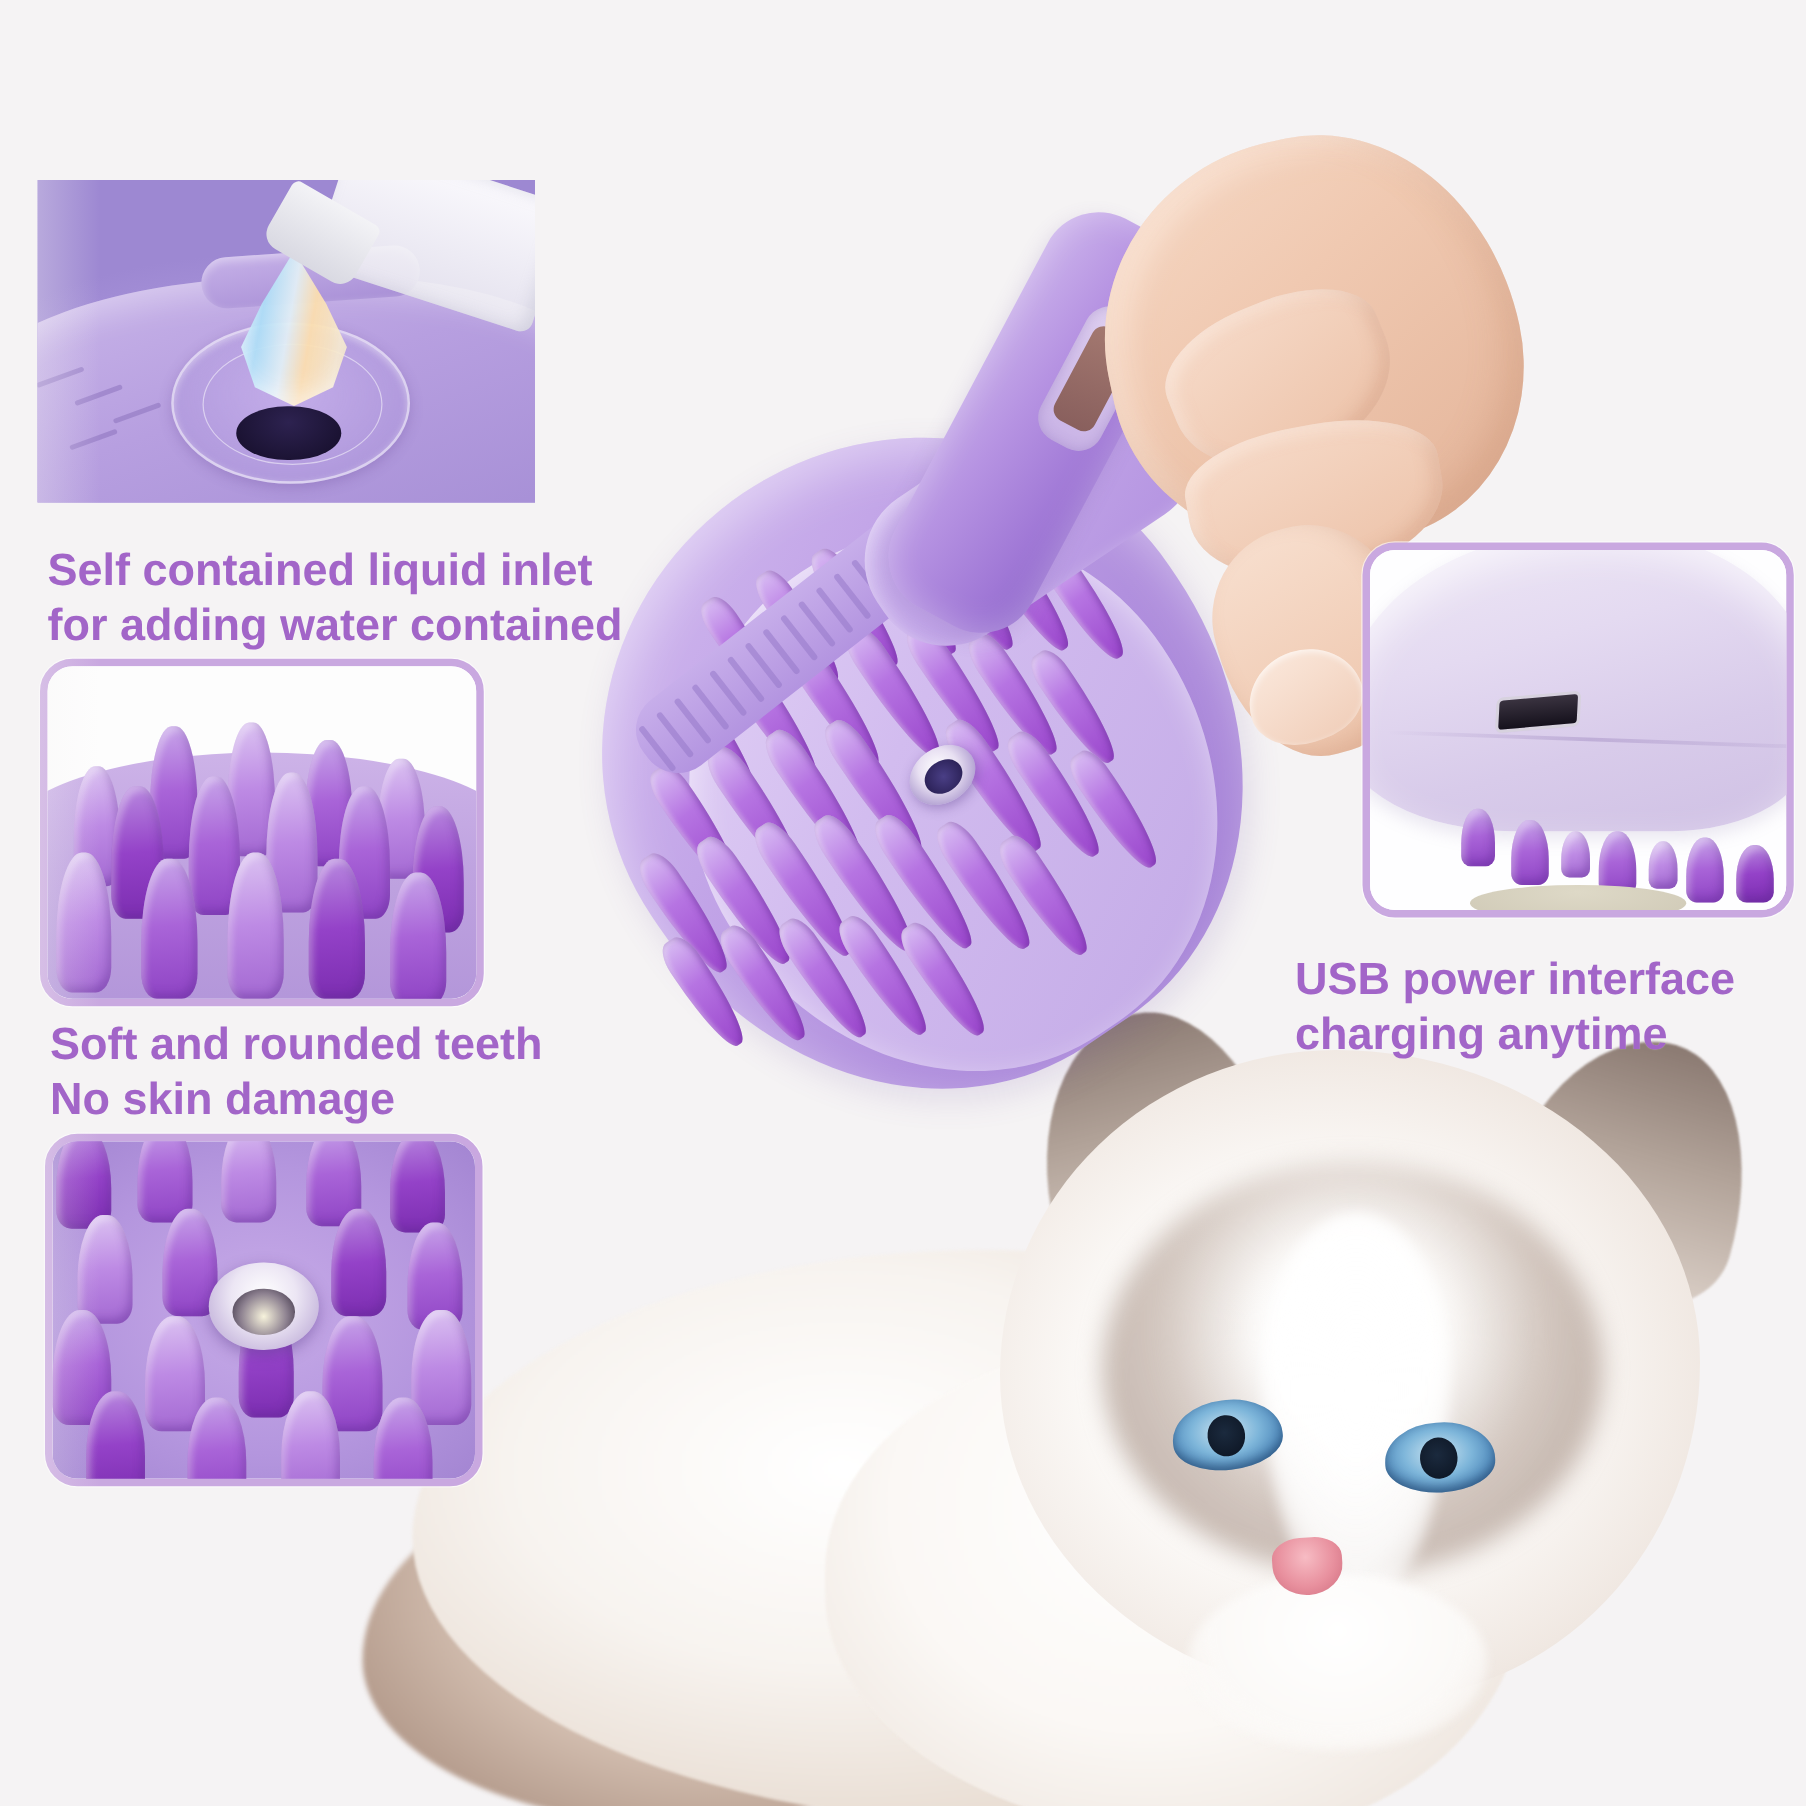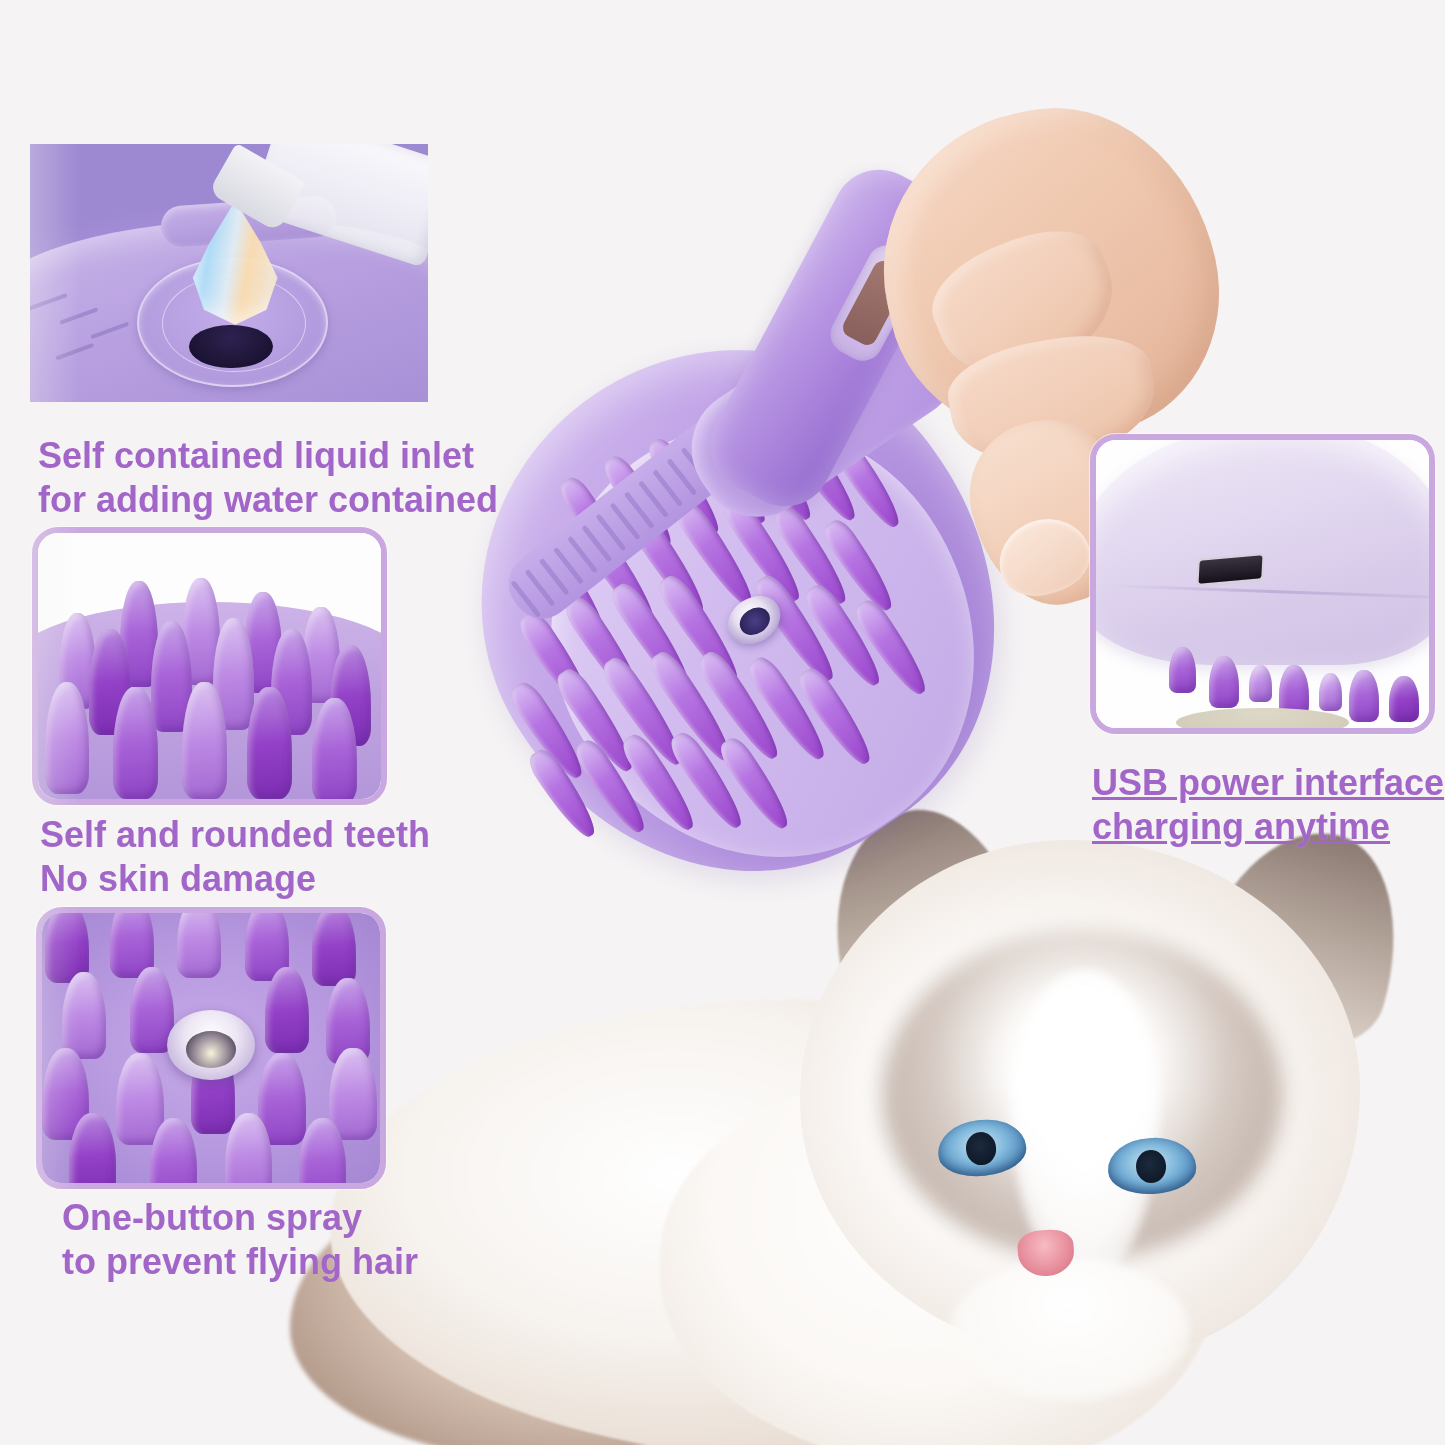--- a/index.html
+++ b/index.html
@@ -48,21 +48,21 @@
     font-weight: bold;
     line-height: 1.22;
     color: #a265c8;
     z-index: 28;
     white-space: pre-line;
     text-shadow: 0 0 1px rgba(255,255,255,.4);
   }
   .cap-inlet   { left: 38px;  top: 434px; }
   .cap-teeth   { left: 40px;  top: 813px; }
   .cap-spray   { left: 62px;  top: 1196px; }
-  .cap-usb     { left: 1092px; top: 761px; text-decoration: underline; }
+  .cap-usb     { left: 1036px; top: 761px; }
 
   
   .inset {
     position: absolute;
     overflow: hidden;
     z-index: 20;
   }
   .inset.rounded {
     border: 6px solid #c9a8e0;
     border-radius: 26px;
@@ -461,21 +461,21 @@
         <div class="tooth" style="left:68%; top:36%; width:12%; height:40%;"></div>
         <div class="tooth deep" style="left:85%; top:42%; width:12%; height:38%;"></div>
         <div class="tooth lite" style="left:2%;  top:56%; width:13%; height:42%;"></div>
         <div class="tooth" style="left:22%; top:58%; width:13%; height:42%;"></div>
         <div class="tooth lite" style="left:42%; top:56%; width:13%; height:44%;"></div>
         <div class="tooth deep" style="left:61%; top:58%; width:13%; height:42%;"></div>
         <div class="tooth" style="left:80%; top:62%; width:13%; height:40%;"></div>
       </div>
     </div>
   </div>
-  <div class="caption cap-teeth">Self and rounded teeth
+  <div class="caption cap-teeth">Soft and rounded teeth
 No skin damage</div>
 
   <div class="inset rounded inset-spray">
     <div class="inset-img">
       <div class="spray-pad"></div>
       <div class="nozzle"></div>
       <div>
         <div class="tooth deep" style="left:1%;  top:-4%; width:13%; height:30%;"></div>
         <div class="tooth" style="left:20%; top:-6%; width:13%; height:30%;"></div>
         <div class="tooth lite" style="left:40%; top:-6%; width:13%; height:30%;"></div>
@@ -490,22 +490,20 @@
         <div class="tooth deep" style="left:44%; top:48%; width:13%; height:34%;"></div>
         <div class="tooth" style="left:64%; top:52%; width:14%; height:34%;"></div>
         <div class="tooth lite" style="left:85%; top:50%; width:14%; height:34%;"></div>
         <div class="tooth deep" style="left:8%;  top:74%; width:14%; height:32%;"></div>
         <div class="tooth" style="left:32%; top:76%; width:14%; height:32%;"></div>
         <div class="tooth lite" style="left:54%; top:74%; width:14%; height:32%;"></div>
         <div class="tooth" style="left:76%; top:76%; width:14%; height:32%;"></div>
       </div>
     </div>
   </div>
-  <div class="caption cap-spray">One-button spray
-to prevent flying hair</div>
 
   <div class="inset rounded inset-usb">
     <div class="inset-img">
       <div class="usb-bg"></div>
       <div class="usb-body"></div>
       <div class="usb-seam"></div>
       <div class="usb-port"></div>
       <div>
         <div class="tooth" style="left:22%; top:72%; width:8%;  height:16%;"></div>
         <div class="tooth" style="left:34%; top:75%; width:9%;  height:18%;"></div>

